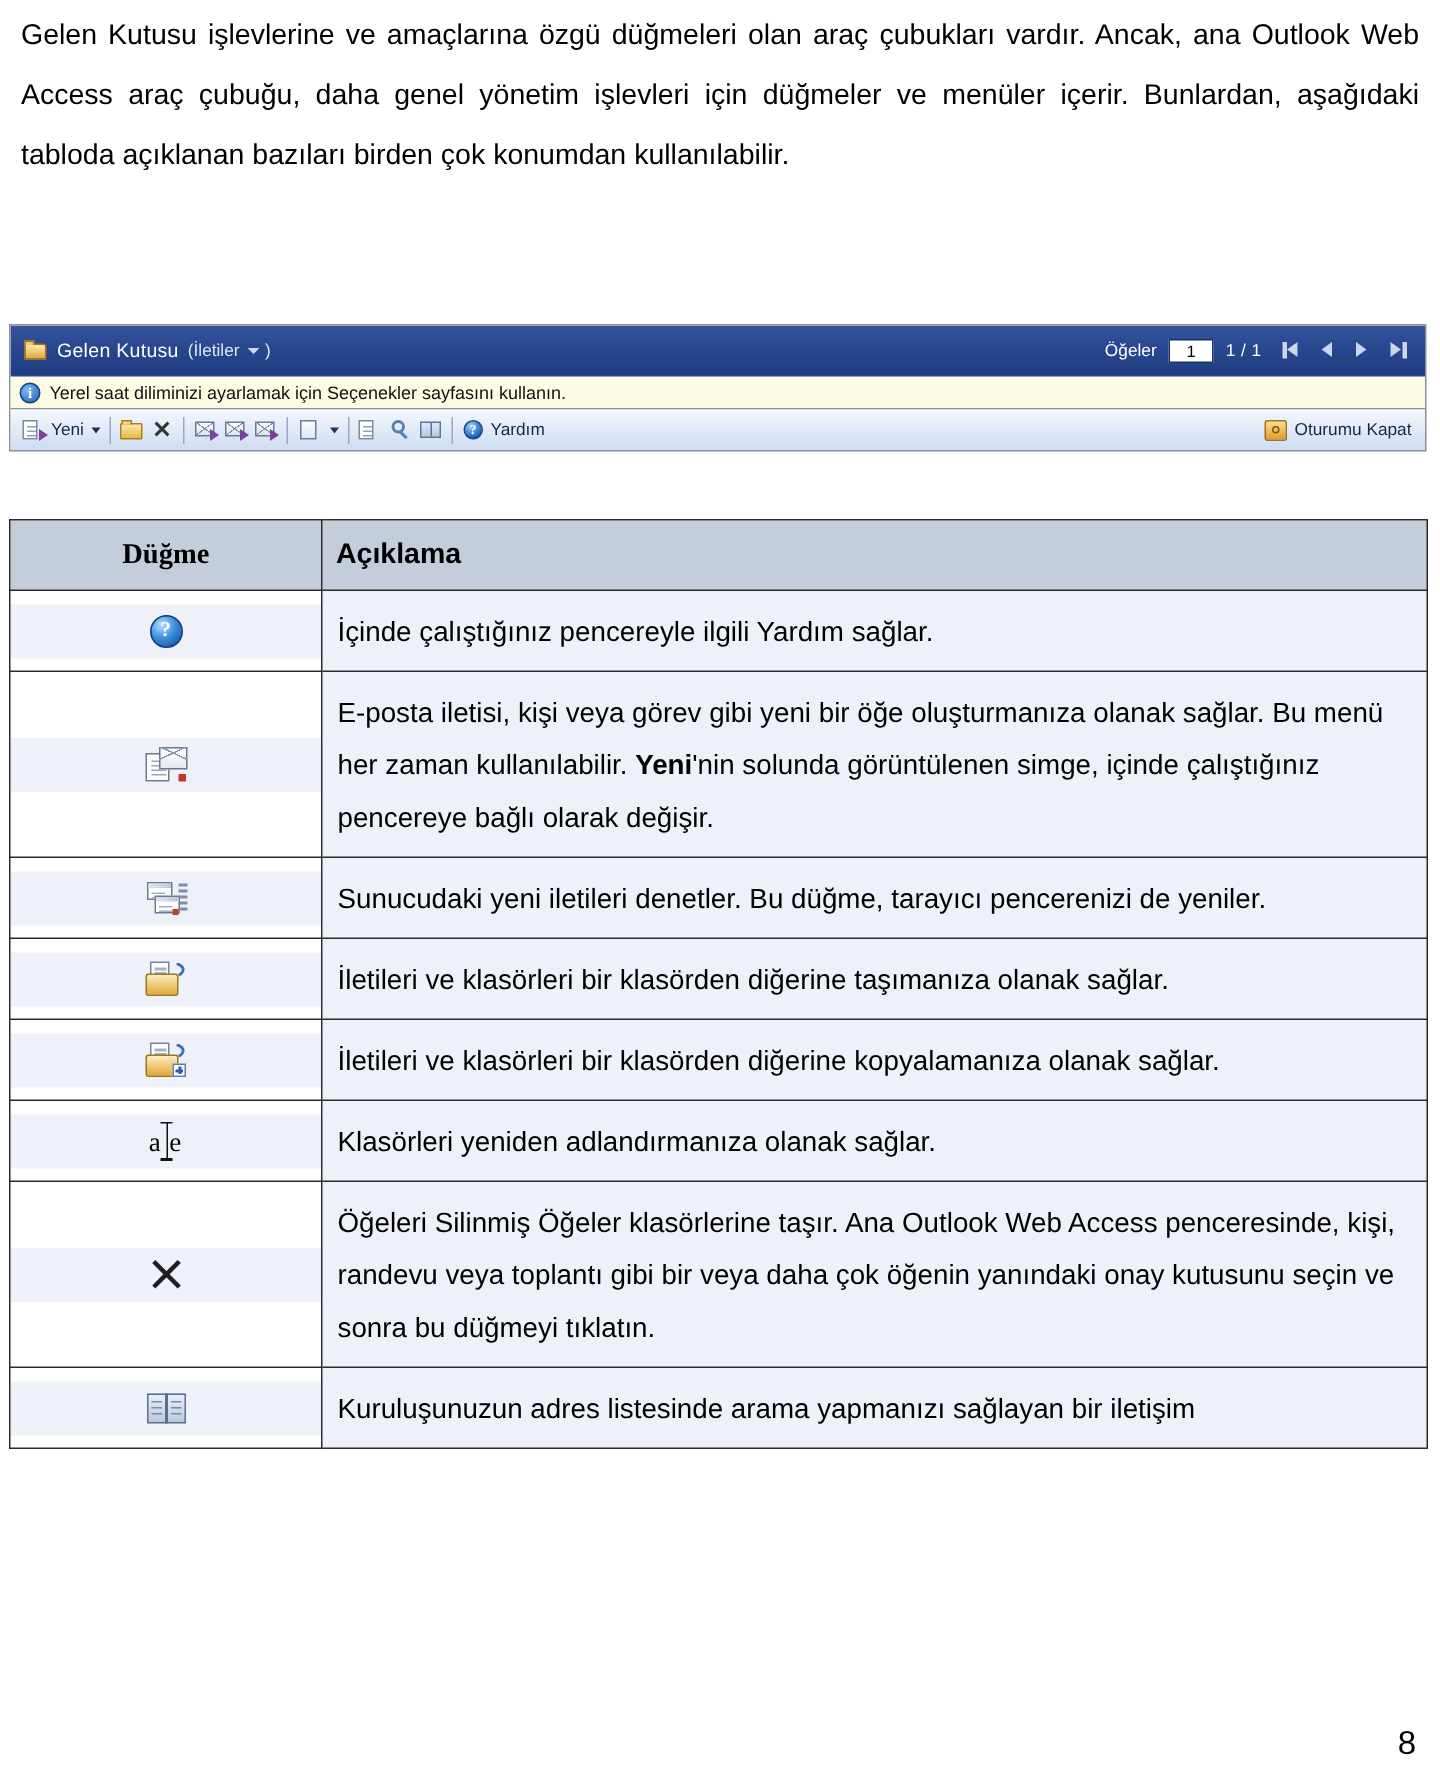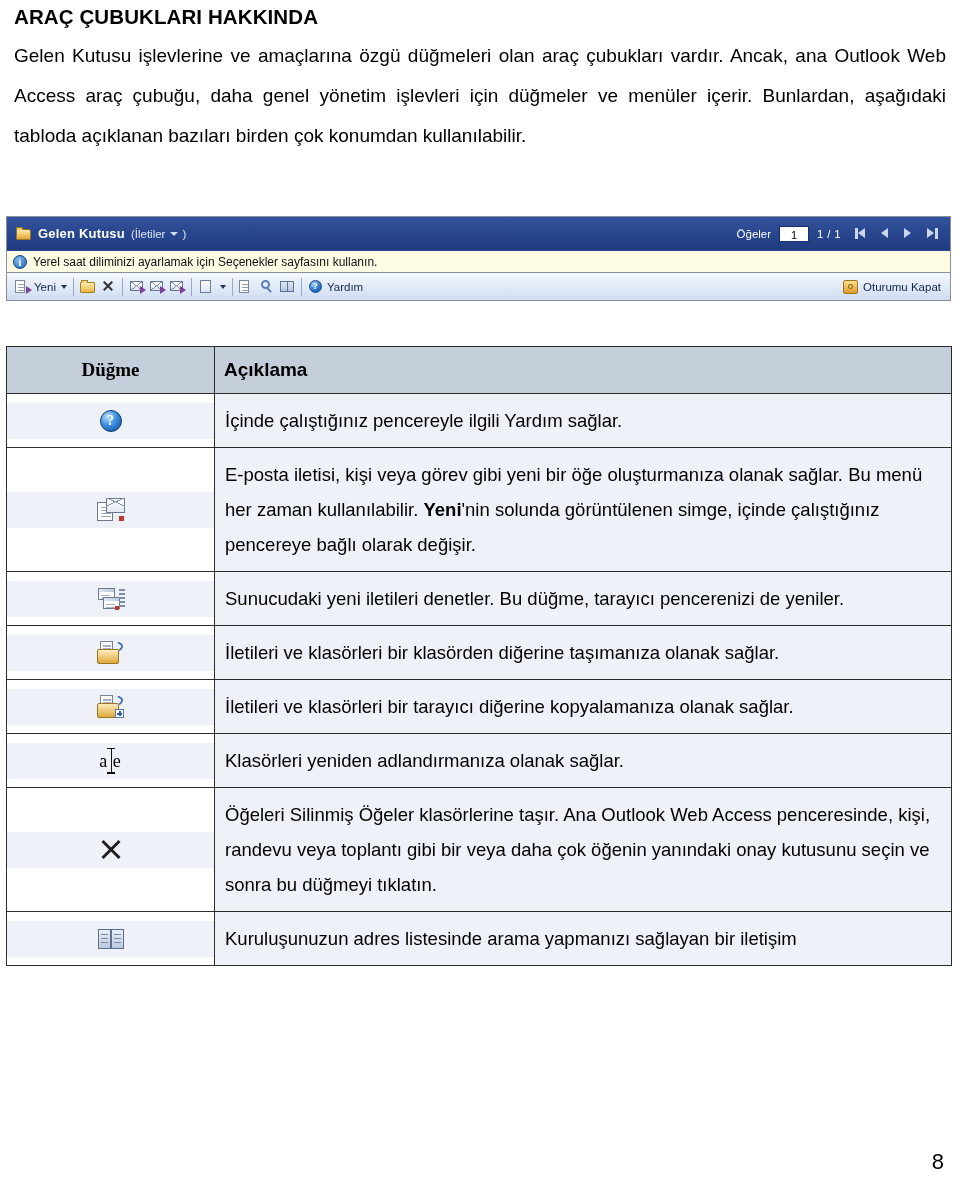--- a/index.html
+++ b/index.html
@@ -77,21 +77,21 @@
     position: absolute; left: 0; top: 0px;
     width: 7px; height: 3px;
     background: #f0c969;
     border: 1px solid #9a7420;
     border-bottom: none;
     box-sizing: border-box;
   }
   .owa-title {
     color: #ffffff;
     font-size: 13px;
-    font-weight: bold;
+    font-weight: normal;
     letter-spacing: .2px;
   }
   .owa-subtitle {
     color: #dfe6f5;
     font-size: 11.5px;
     margin-left: 6px;
     display: flex;
     align-items: center;
   }
   .owa-caret {
@@ -502,21 +502,20 @@
     right: 16px;
     bottom: 6px;
     font-size: 22px;
     color: #000;
   }
 </style>
 </head>
 <body>
 
 <div class="intro">
-  <h1>ARAÇ ÇUBUKLARI HAKKINDA</h1>
   <p>Gelen Kutusu işlevlerine ve amaçlarına özgü düğmeleri olan araç çubukları vardır. Ancak, ana Outlook Web Access araç çubuğu, daha genel yönetim işlevleri için düğmeler ve menüler içerir. Bunlardan, aşağıdaki tabloda açıklanan bazıları birden çok konumdan kullanılabilir.</p>
 </div>
 
 <div class="owa">
 
   <div class="owa-titlebar">
     <span class="owa-folder-icon"></span>
     <span class="owa-title">Gelen Kutusu</span>
     <span class="owa-subtitle">
       <span>(İletiler</span>
@@ -748,21 +747,21 @@
                 <i style="top:6px"></i>
                 <i style="top:9px"></i>
               </span>
             <span class="f"></span>
             <span class="curve"></span>
             <span class="plus"></span>
           </span>
         </div>
       </td>
       <td class="cell-desc">
-        <span>İletileri ve klasörleri bir tarayıcı diğerine kopyalamanıza olanak sağlar.</span>
+        <span>İletileri ve klasörleri bir klasörden diğerine kopyalamanıza olanak sağlar.</span>
       </td>
     </tr>
 
     <tr>
       <td class="cell-icon">
         <div class="icon-band">
           <span class="big ic-rename">a e<span class="cursor"></span></span>
         </div>
       </td>
       <td class="cell-desc">

